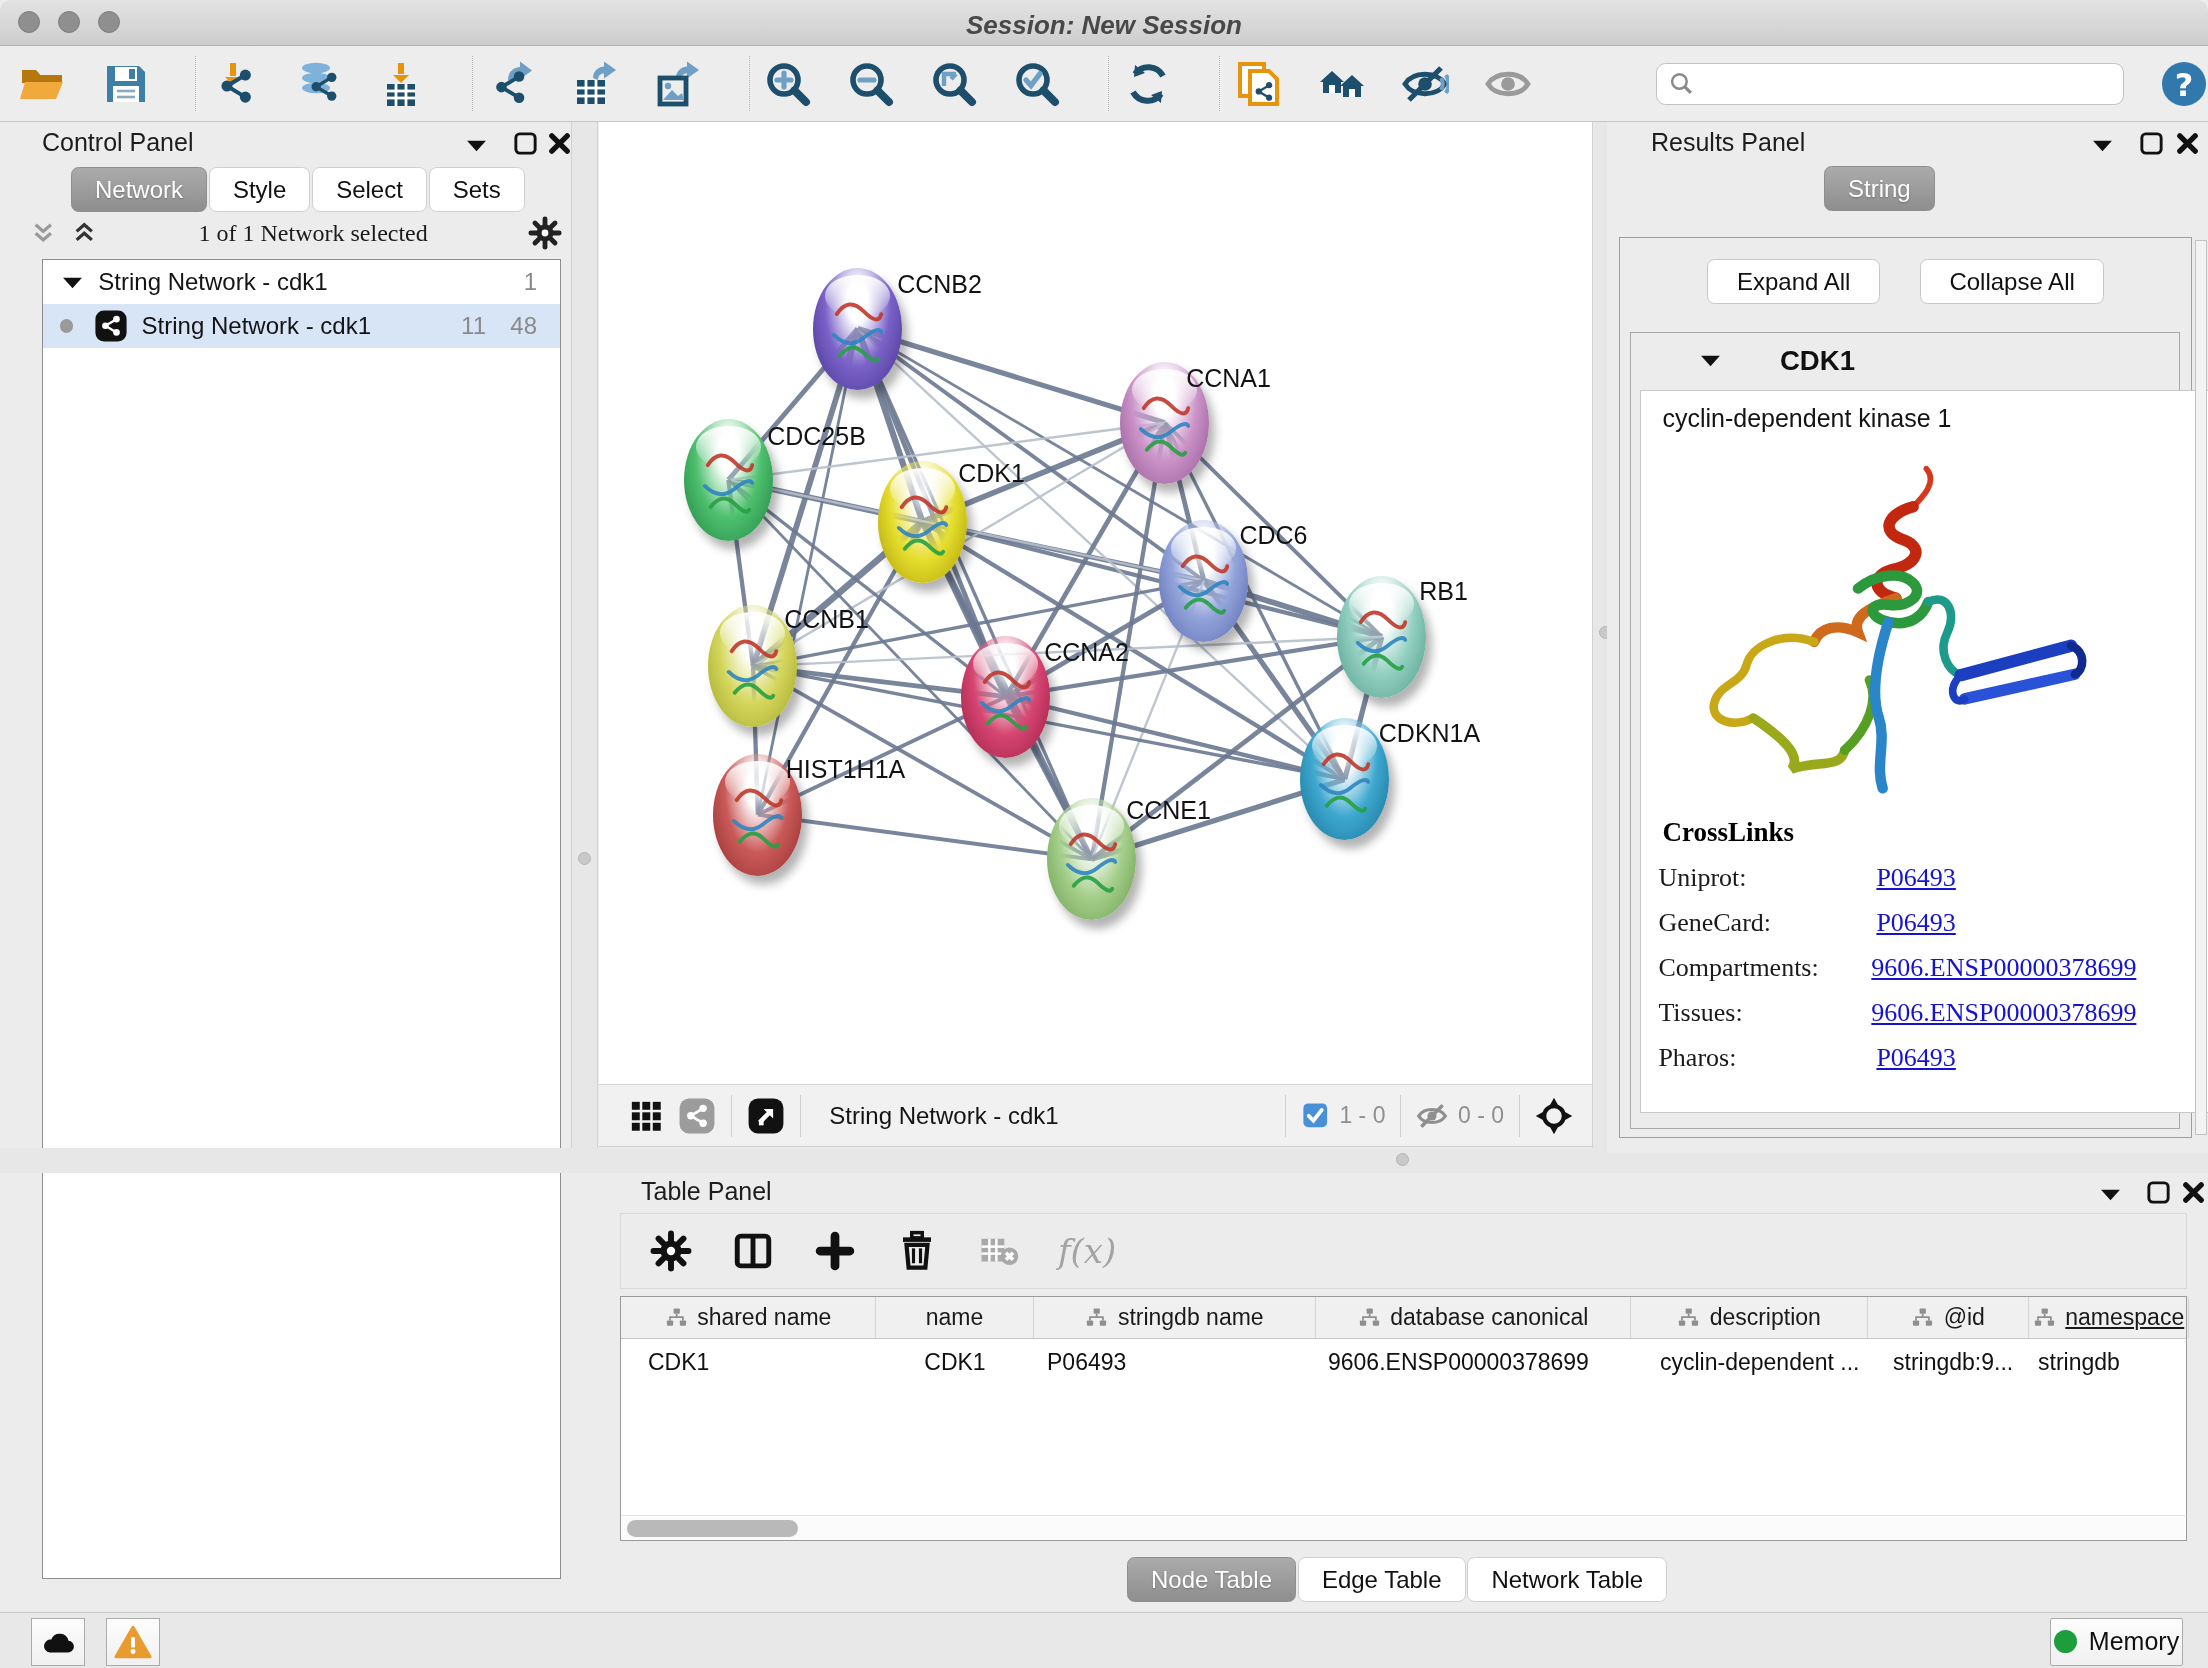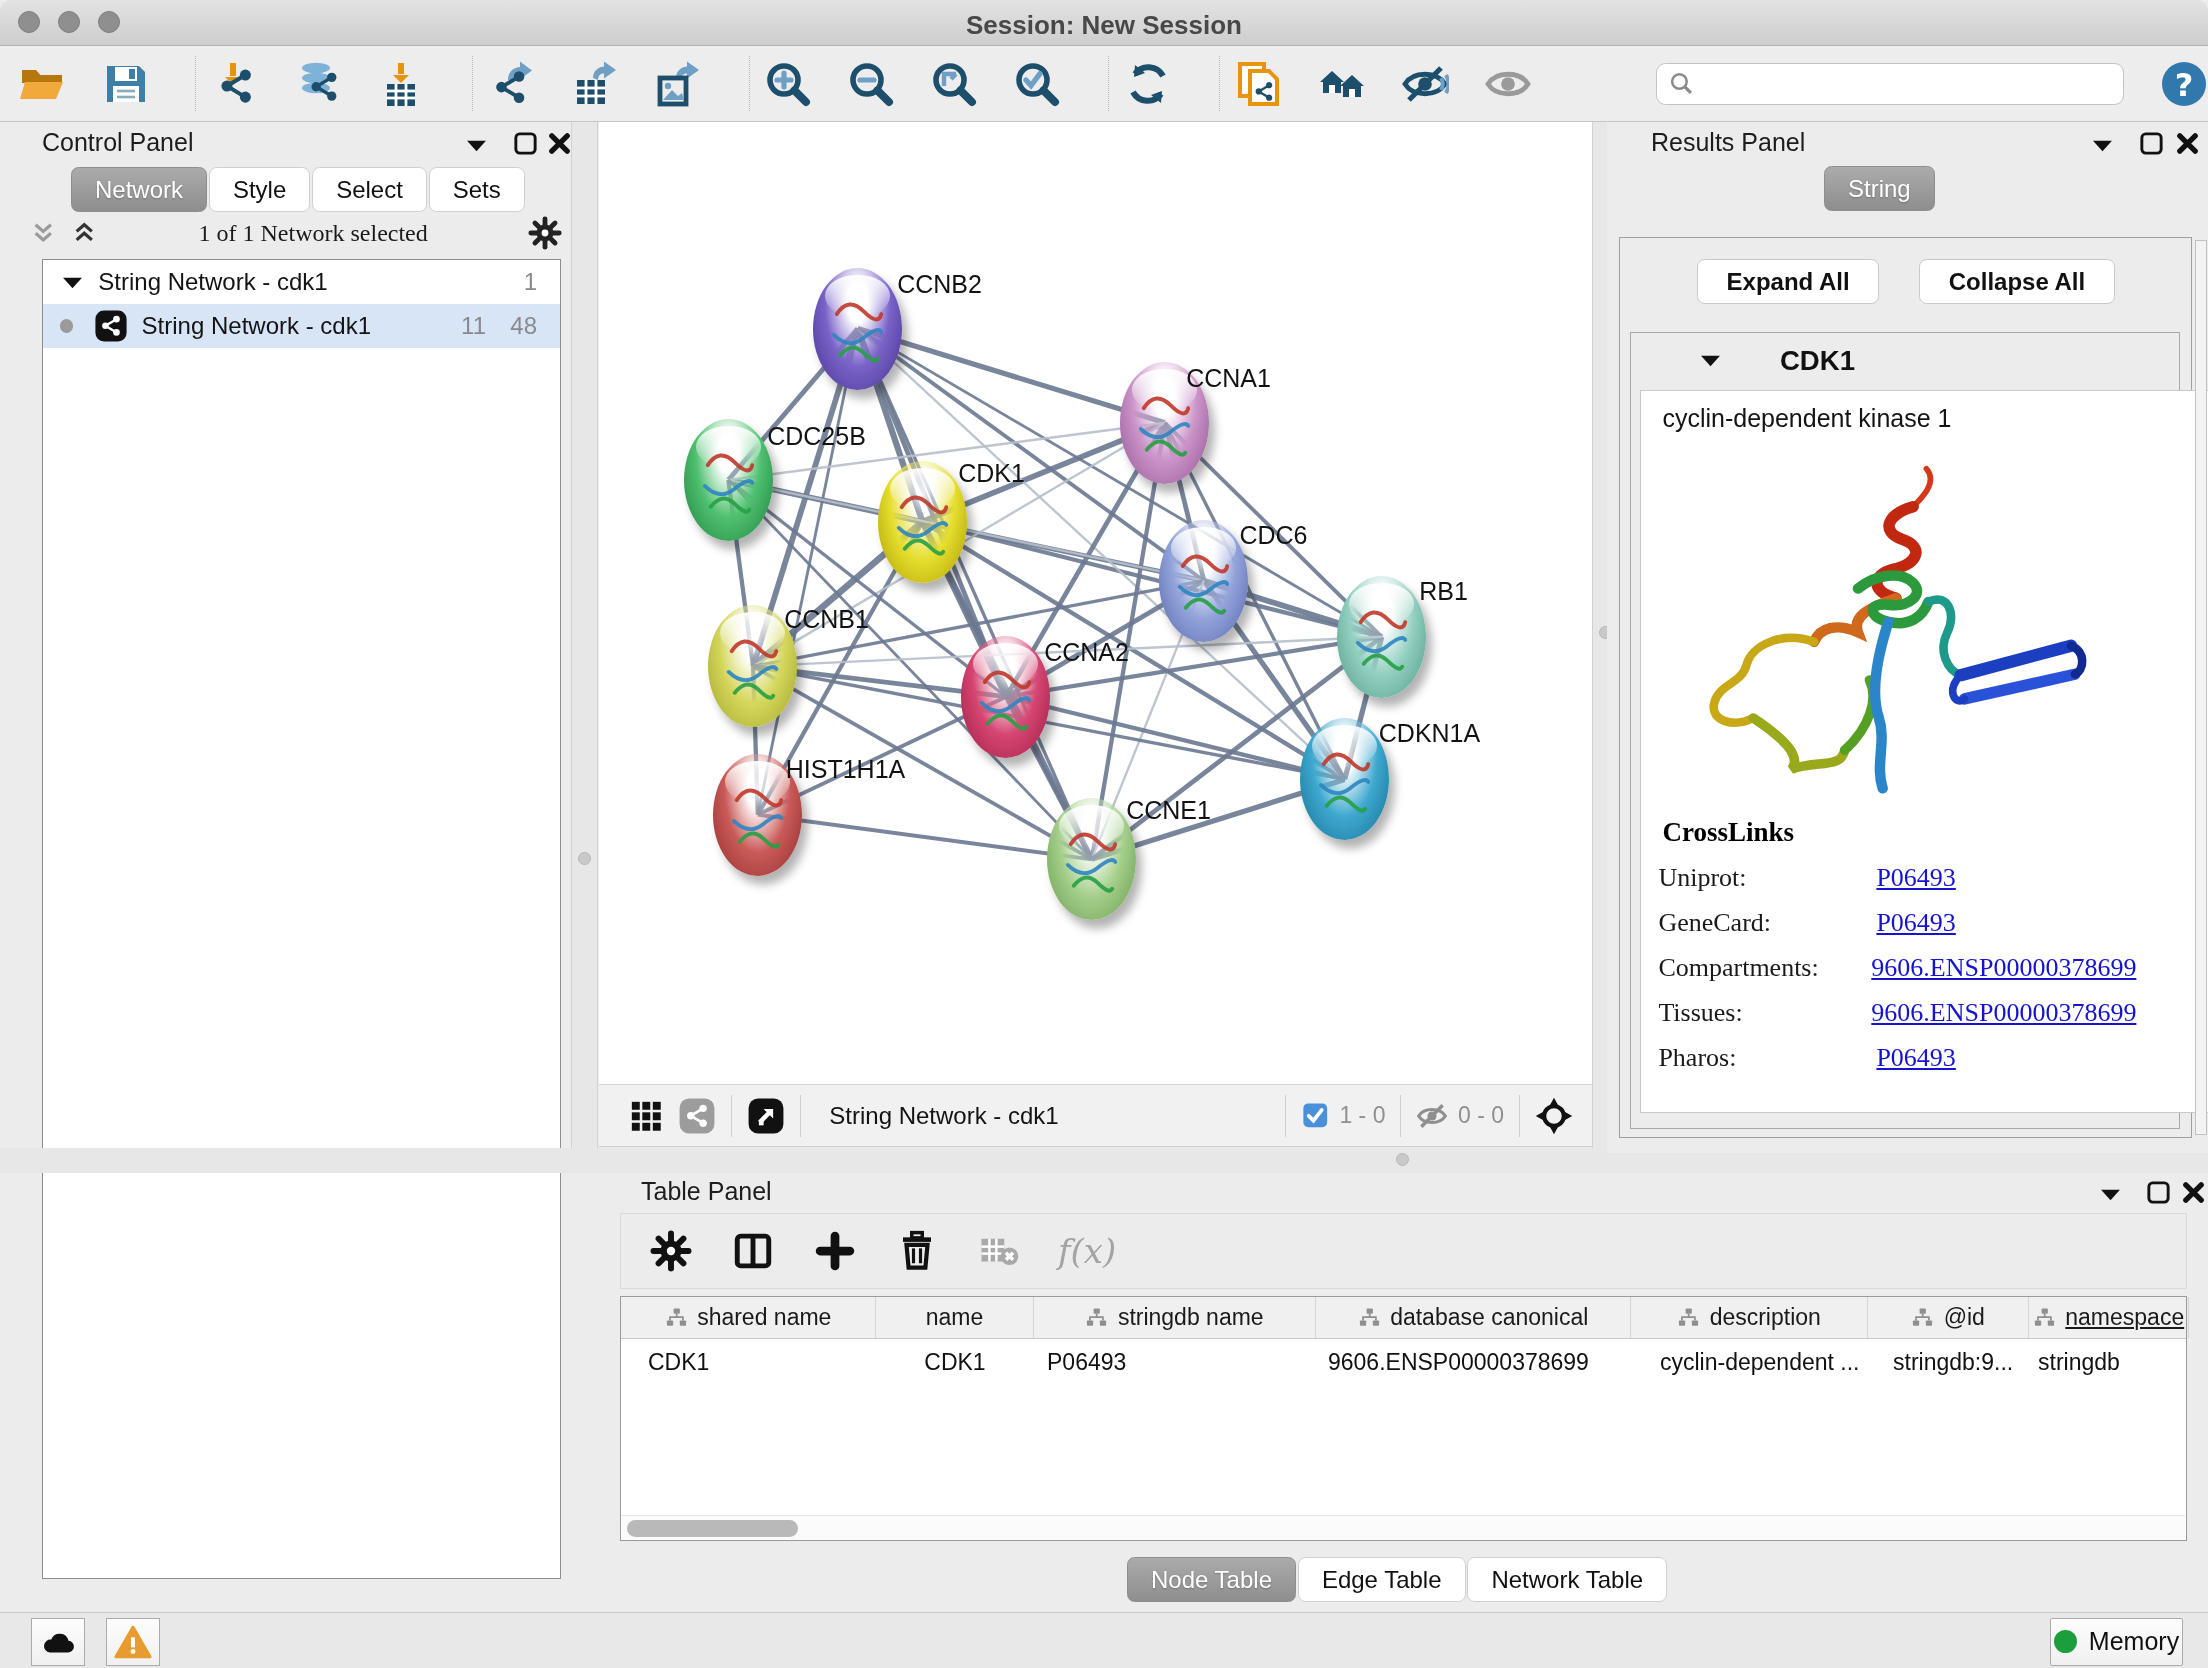--- a/index.html
+++ b/index.html
@@ -4,21 +4,21 @@
 <style>
   * { margin:0; padding:0; box-sizing:border-box; }
   html,body { width:2208px; height:1668px; overflow:hidden; background:#ececec;
     font-family:"Liberation Sans", sans-serif; }
   .abs { position:absolute; }
   #window { position:relative; width:2208px; height:1668px; background:#ececec; }
 
   
   #titlebar { left:0; top:0; width:2208px; height:46px;
     background:linear-gradient(#e3e3e3,#cdcdcd); border-bottom:1px solid #b2b2b2;
-    border-radius:11.4px 11.4px 0 0; }
+    border-radius:11.4px 11.4px 0 0;font-style:italic; }
   .traffic { top:11.4px; width:22px; height:22px; border-radius:50%;
     background:#8f8f8f; border:1px solid #7e7e7e; }
   #win-title { width:2208px; top:9.5px; text-align:center; font-size:26px; font-weight:700; color:#484848; }
 
   
   #toolbar { left:0; top:46px; width:2208px; height:76px; background:#ededed;
     border-bottom:1px solid #c6c6c6; display:flex; align-items:center; }
   .tb-icon { width:51px; height:51px; display:inline-flex; align-items:center; justify-content:center; }
   .tb-icon svg { width:48px; height:48px; }
   .tb-sep { width:0; height:55px; border-left:1.9px dotted #b5b5b5; margin:0 13.3px; }
@@ -65,21 +65,21 @@
     border-top:1px solid #d6d6d6; border-bottom:1px solid #cdcdcd; display:flex; align-items:center; }
   .nf-sep { width:0; height:42px; border-left:1px solid #d0d0d0; margin:0 15px; }
   .nf-gray { color:#8f8f8f; font-size:23px; }
   #hsplit { left:0; top:1148px; width:2208px; height:25px; background:#e7e7e7; }
 
   
   #results-panel { left:1607px; top:122px; width:601px; height:1031px; background:#ececec; }
   #rp-box { left:12.4px; top:115px; width:573px; height:901px; border:1.9px solid #9f9f9f; background:#ececec; }
   #rp-buttons { display:flex; justify-content:center; gap:40px; padding-top:21px; }
   .rp-btn { height:45px; background:#fff; border:1px solid #c8c8c8; border-radius:7.6px;
-    font-size:24px; color:#111; padding:0 28.5px; display:inline-flex; align-items:center;font-weight:bold; }
+    font-size:24px; color:#111; padding:0 28.5px; display:inline-flex; align-items:center; }
   #rp-card { position:absolute; left:9.5px; top:94px; width:550px; height:797px;
     border:1px solid #a8a8a8; background:#ececec; }
   #rp-card-head { height:55px; display:flex; align-items:center; padding-left:67px; gap:57px; }
   #rp-card-body { position:absolute; left:9.5px; top:57px; width:628px; height:723px;
     background:#fff; border:1px solid #c9c9c9; }
   #rp-desc { padding:13.3px 0 0 21px; font-size:25px; color:#141414; }
   #xlinks { position:absolute; left:21px; top:424px; width:495px;
     font-family:"Liberation Serif", serif; font-size:26px; color:#1a1a1a; }
   .xl-row { display:flex; margin-top:15px;gap:31px; }
   .xl-label { width:204px; padding-left:17px; }

